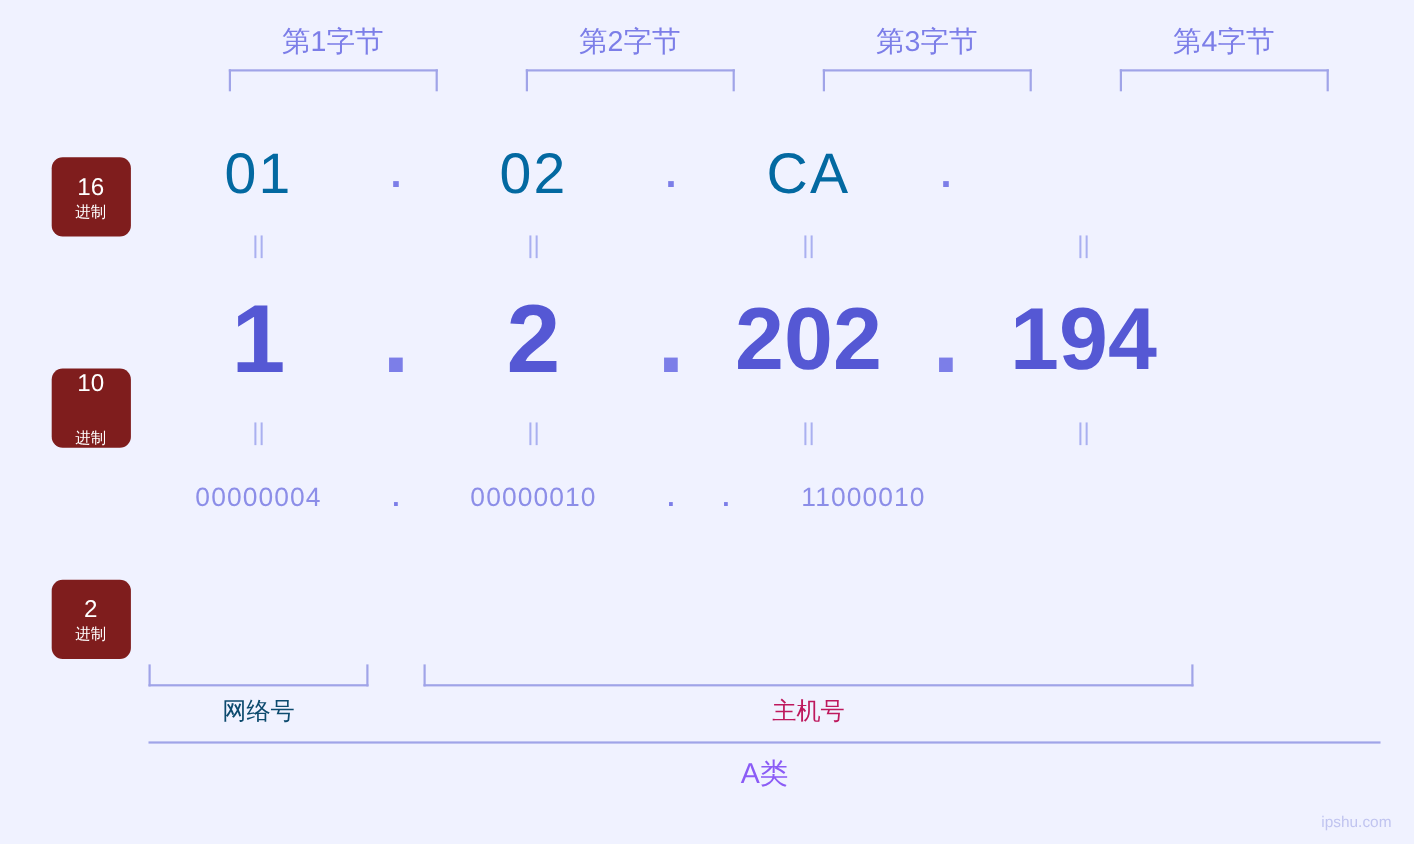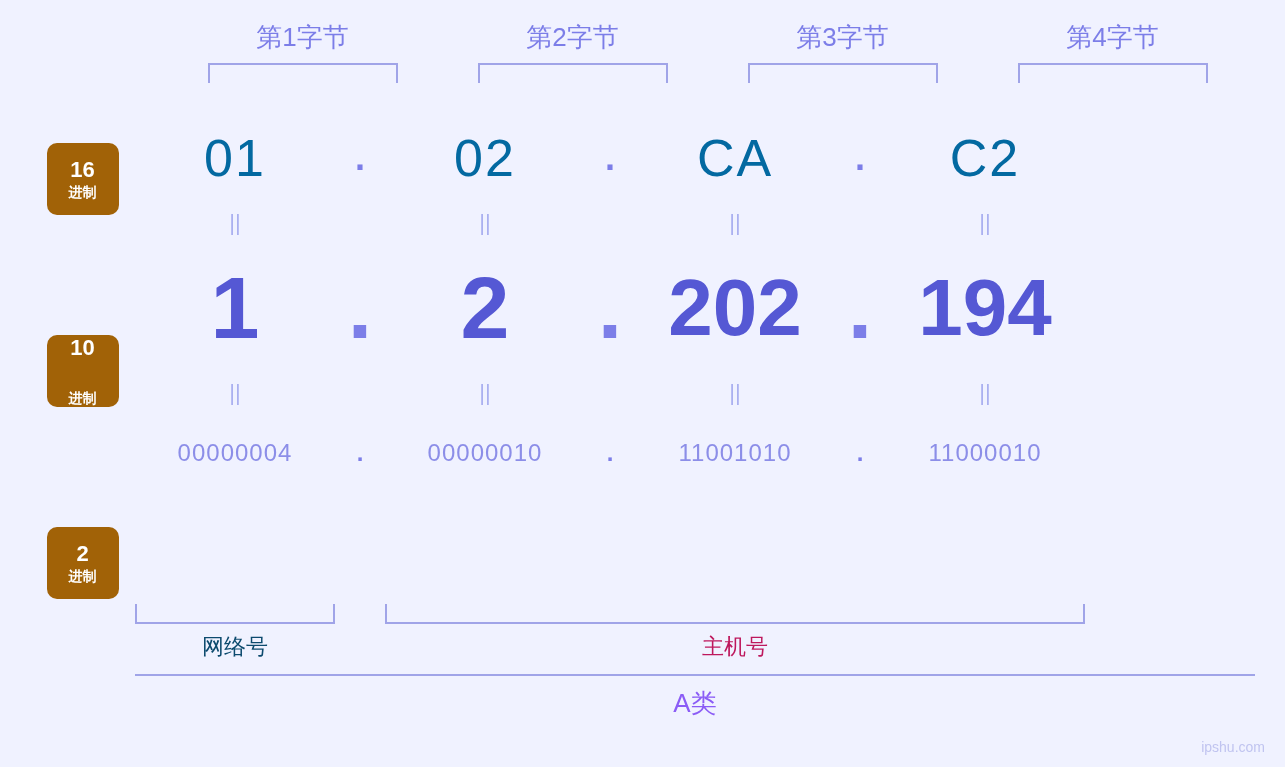--- a/index.html
+++ b/index.html
@@ -62,31 +62,31 @@
       display: flex;
       flex-direction: column;
       justify-content: space-around;
       align-items: center;
       width: 135px;
       gap: 0;
       padding-left: 30px;
     }
 
     .badge {
-      background: #a16207;
+      background: #7f1d1d;
       color: white;
       border-radius: 10px;
       width: 72px;
       height: 72px;
       display: flex;
       flex-direction: column;
       align-items: center;
       justify-content: center;
       font-size: 18px;
-      font-weight: bold;
+      font-weight: normal;
       line-height: 1.2;
       text-align: center;
     }
 
     .badge .num { font-size: 22px; }
     .badge .unit { font-size: 14px; }
 
     
     .data-row {
       display: flex;
@@ -220,23 +220,20 @@
         </div>
         <div class="dot-cell">.</div>
         <div class="cell">
           <span class="hex-value">02</span>
         </div>
         <div class="dot-cell">.</div>
         <div class="cell">
           <span class="hex-value">CA</span>
         </div>
         <div class="dot-cell">.</div>
-        <div class="cell">
-          <span class="hex-value">C2</span>
-        </div>
       </div>
 
       <div class="equals-row">
         <div class="equals-cell">||</div>
         <div class="equals-dot"></div>
         <div class="equals-cell">||</div>
         <div class="equals-dot"></div>
         <div class="equals-cell">||</div>
         <div class="equals-dot"></div>
         <div class="equals-cell">||</div>
@@ -272,23 +269,20 @@
 
       <div class="data-row bin-row" style="min-height:80px;">
         <div class="cell">
           <span class="bin-value">00000004</span>
         </div>
         <div class="dot-cell" style="font-size:24px;">.</div>
         <div class="cell">
           <span class="bin-value">00000010</span>
         </div>
         <div class="dot-cell" style="font-size:24px;">.</div>
-        <div class="cell">
-          <span class="bin-value">11001010</span>
-        </div>
         <div class="dot-cell" style="font-size:24px;">.</div>
         <div class="cell">
           <span class="bin-value">11000010</span>
         </div>
       </div>
 
     </div>
   </div>
 
   <div style="display:flex; width:1285px; flex-direction:row; align-items:flex-start; margin-top:5px;">

